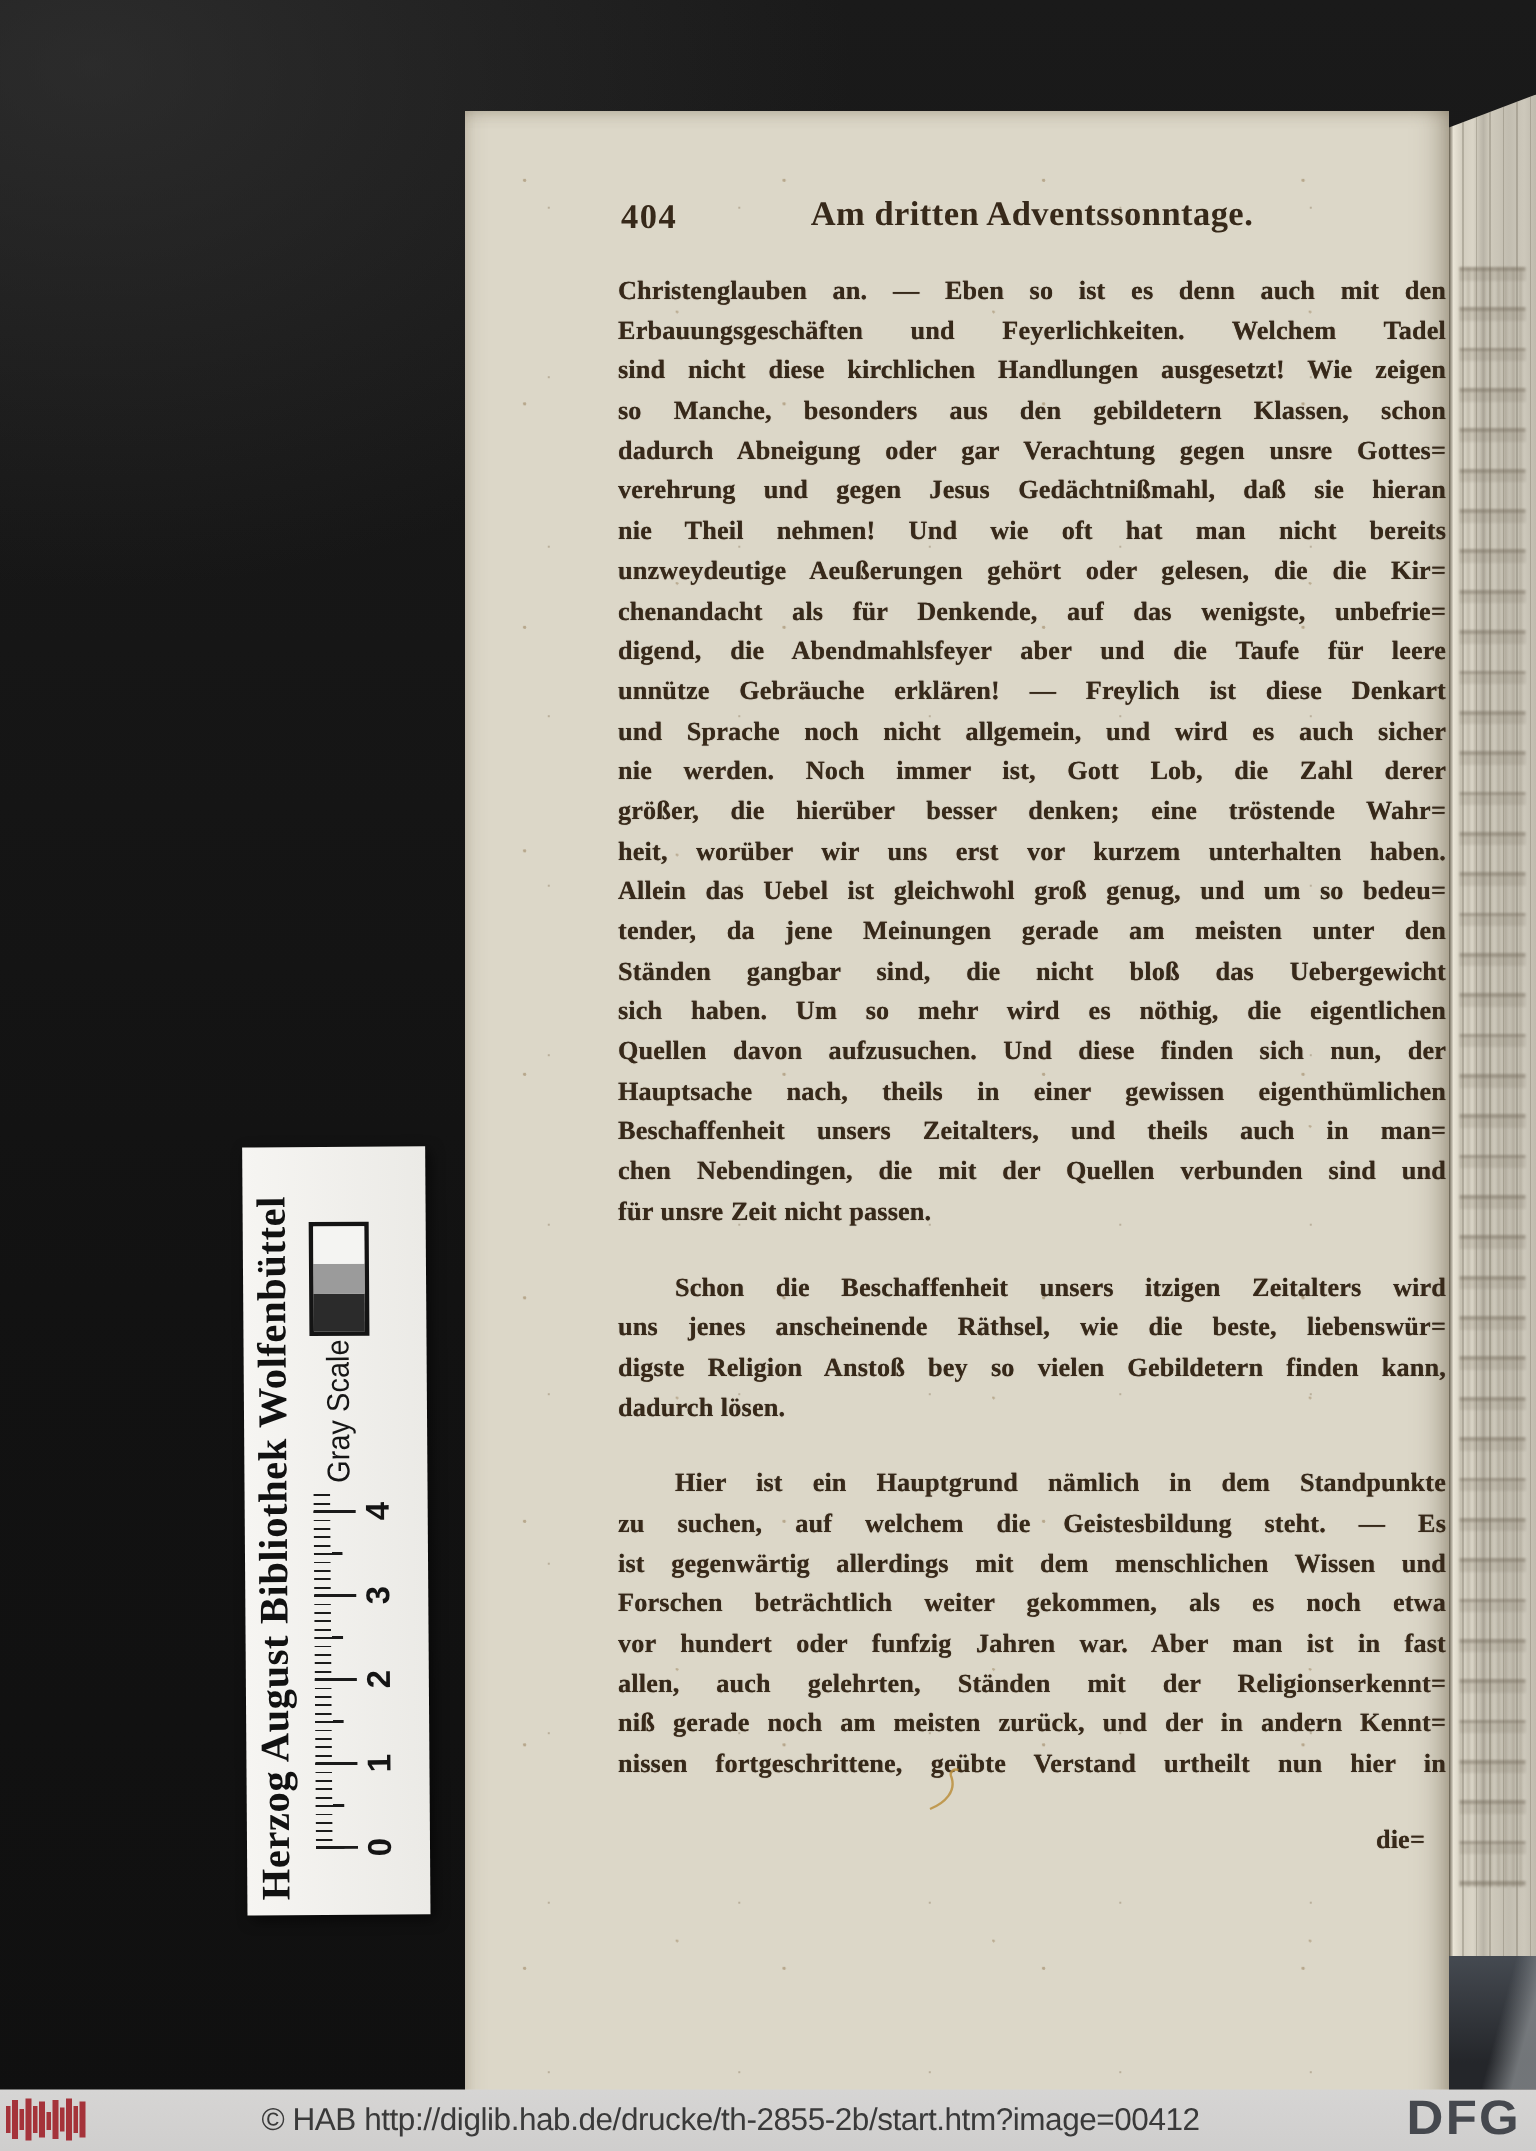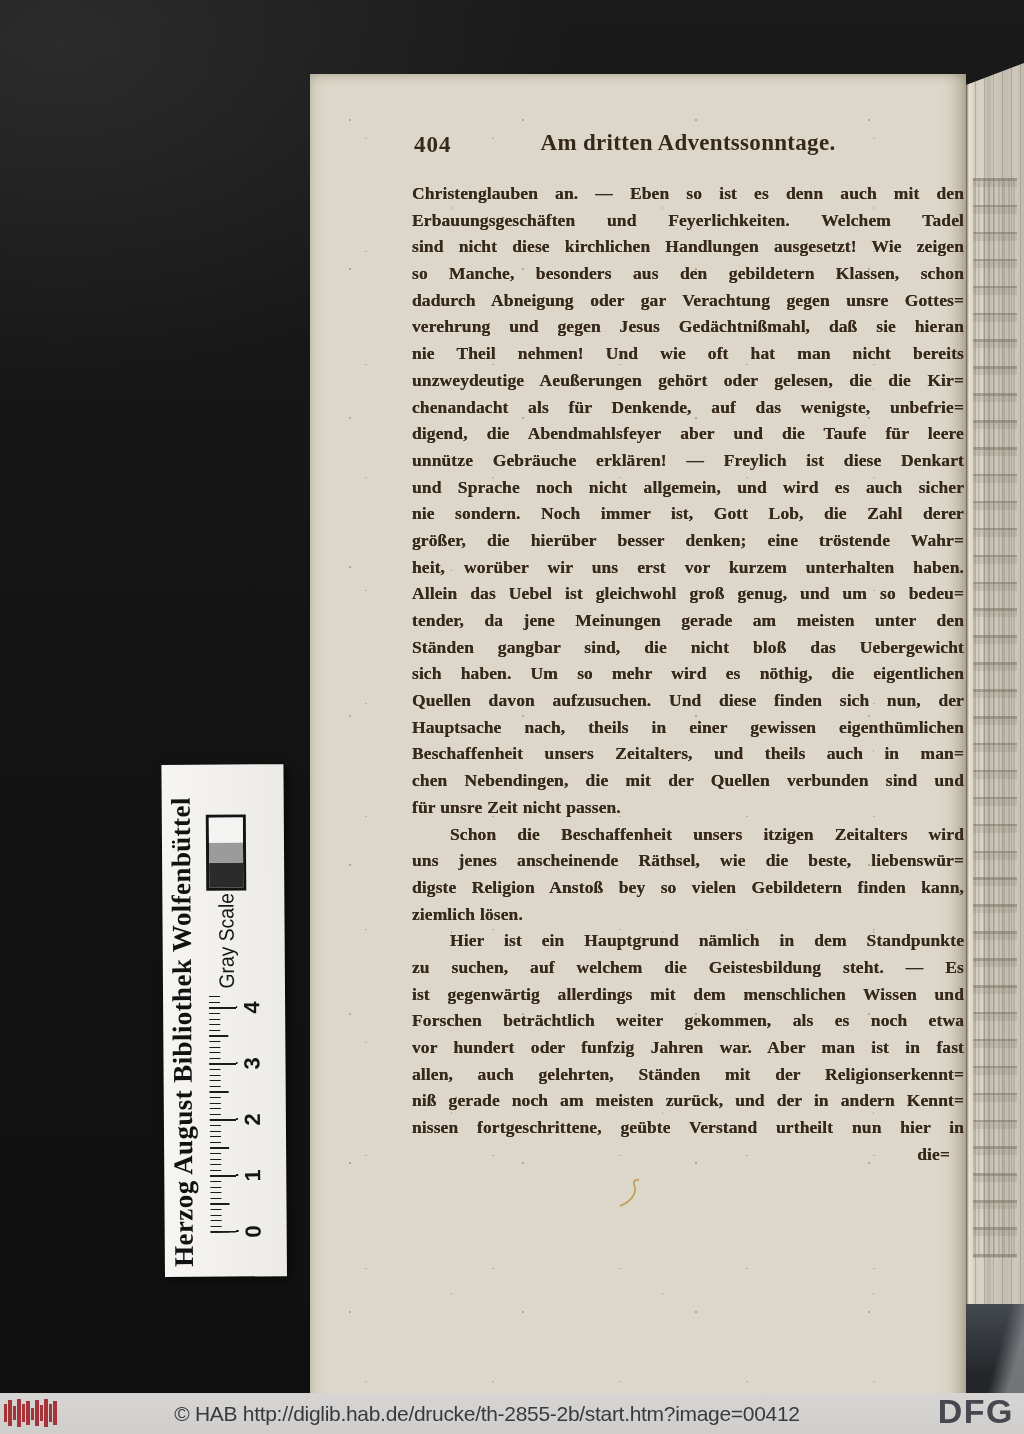--- a/index.html
+++ b/index.html
@@ -53,23 +53,23 @@
   .page-num  { position:absolute; left:2px; top:2px; font-size:23px; font-weight:bold; letter-spacing:1px; }
   .running-title { text-align:center; font-size:23px; font-weight:bold; letter-spacing:.3px; }
 
   .body-text { position:absolute; left:102px; top:106px; width:552px; }
   .tl {
     font-size:17.5px; font-weight:bold; line-height:26.7px; height:26.7px;
     text-align:justify; text-align-last:justify;
     white-space:normal; letter-spacing:.1px; word-spacing:.5px;
     text-shadow: 0 0 .5px rgba(55,41,26,.85);
   }
-  .tl.indent { padding-left:38px; }
+  .tl.indent { padding-left:38px;margin-top:24px; }
   .tl.pend   { text-align-last:left; }
-  .tl.cw     { text-align-last:right; padding-right:14px; }
+  .tl.cw     { text-align-last:right; padding-right:14px;margin-top:24px; }
 
   .fiber { position:absolute; left:306px; top:1102px; }
 
   
   .ruler-card {
     position:absolute; left:165px; top:1277px; width:512px; height:122px;
     transform-origin:0 0; transform: rotate(-90deg) rotate(-0.4deg);
     background: linear-gradient(180deg, #f6f5f2, #ebeae6);
     box-shadow: -3px 3px 9px rgba(0,0,0,.55);
   }
@@ -143,36 +143,36 @@
       <div class="tl">sind nicht diese kirchlichen Handlungen ausgesetzt! Wie zeigen</div>
       <div class="tl">so Manche, besonders aus den gebildetern Klassen, schon</div>
       <div class="tl">dadurch Abneigung oder gar Verachtung gegen unsre Gottes=</div>
       <div class="tl">verehrung und gegen Jesus Gedächtnißmahl, daß sie hieran</div>
       <div class="tl">nie Theil nehmen! Und wie oft hat man nicht bereits</div>
       <div class="tl">unzweydeutige Aeußerungen gehört oder gelesen, die die Kir=</div>
       <div class="tl">chenandacht als für Denkende, auf das wenigste, unbefrie=</div>
       <div class="tl">digend, die Abendmahlsfeyer aber und die Taufe für leere</div>
       <div class="tl">unnütze Gebräuche erklären! — Freylich ist diese Denkart</div>
       <div class="tl">und Sprache noch nicht allgemein, und wird es auch sicher</div>
-      <div class="tl">nie sondern. Noch immer ist, Gott Lob, die Zahl derer</div>
+      <div class="tl">nie werden. Noch immer ist, Gott Lob, die Zahl derer</div>
       <div class="tl">größer, die hierüber besser denken; eine tröstende Wahr=</div>
       <div class="tl">heit, worüber wir uns erst vor kurzem unterhalten haben.</div>
       <div class="tl">Allein das Uebel ist gleichwohl groß genug, und um so bedeu=</div>
       <div class="tl">tender, da jene Meinungen gerade am meisten unter den</div>
       <div class="tl">Ständen gangbar sind, die nicht bloß das Uebergewicht</div>
       <div class="tl">sich haben. Um so mehr wird es nöthig, die eigentlichen</div>
       <div class="tl">Quellen davon aufzusuchen. Und diese finden sich nun, der</div>
       <div class="tl">Hauptsache nach, theils in einer gewissen eigenthümlichen</div>
       <div class="tl">Beschaffenheit unsers Zeitalters, und theils auch in man=</div>
       <div class="tl">chen Nebendingen, die mit der Quellen verbunden sind und</div>
       <div class="tl pend">für unsre Zeit nicht passen.</div>
       <div class="tl indent">Schon die Beschaffenheit unsers itzigen Zeitalters wird</div>
       <div class="tl">uns jenes anscheinende Räthsel, wie die beste, liebenswür=</div>
       <div class="tl">digste Religion Anstoß bey so vielen Gebildetern finden kann,</div>
-      <div class="tl pend">ziemlich lösen.</div>
+      <div class="tl pend">dadurch lösen.</div>
       <div class="tl indent">Hier ist ein Hauptgrund nämlich in dem Standpunkte</div>
       <div class="tl">zu suchen, auf welchem die Geistesbildung steht. — Es</div>
       <div class="tl">ist gegenwärtig allerdings mit dem menschlichen Wissen und</div>
       <div class="tl">Forschen beträchtlich weiter gekommen, als es noch etwa</div>
       <div class="tl">vor hundert oder funfzig Jahren war. Aber man ist in fast</div>
       <div class="tl">allen, auch gelehrten, Ständen mit der Religionserkennt=</div>
       <div class="tl">niß gerade noch am meisten zurück, und der in andern Kennt=</div>
       <div class="tl">nissen fortgeschrittene, geübte Verstand urtheilt nun hier in</div>
       <div class="tl cw">die=</div>
     </div>

